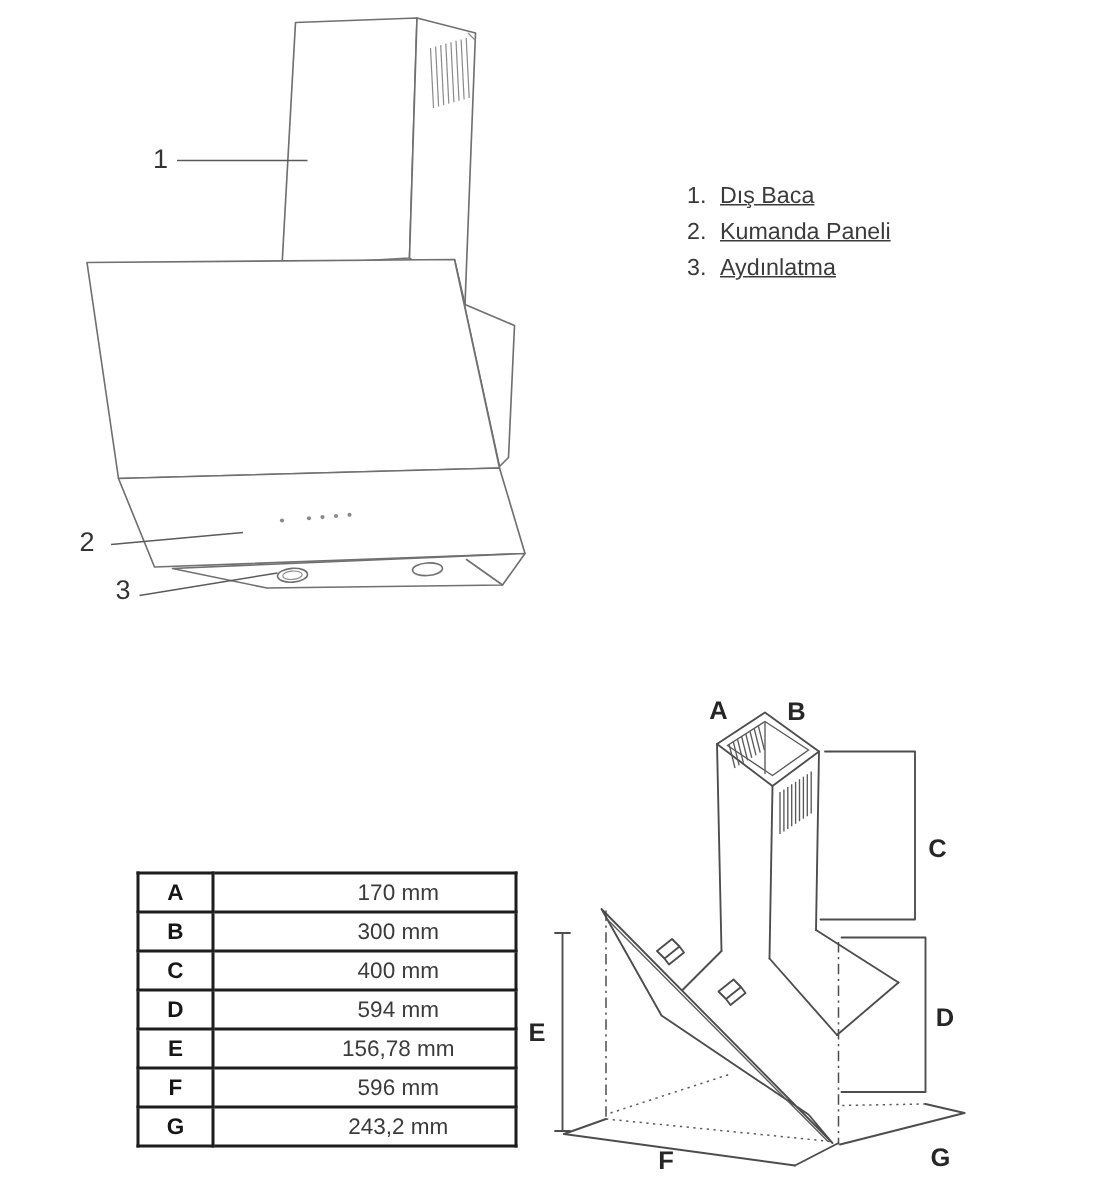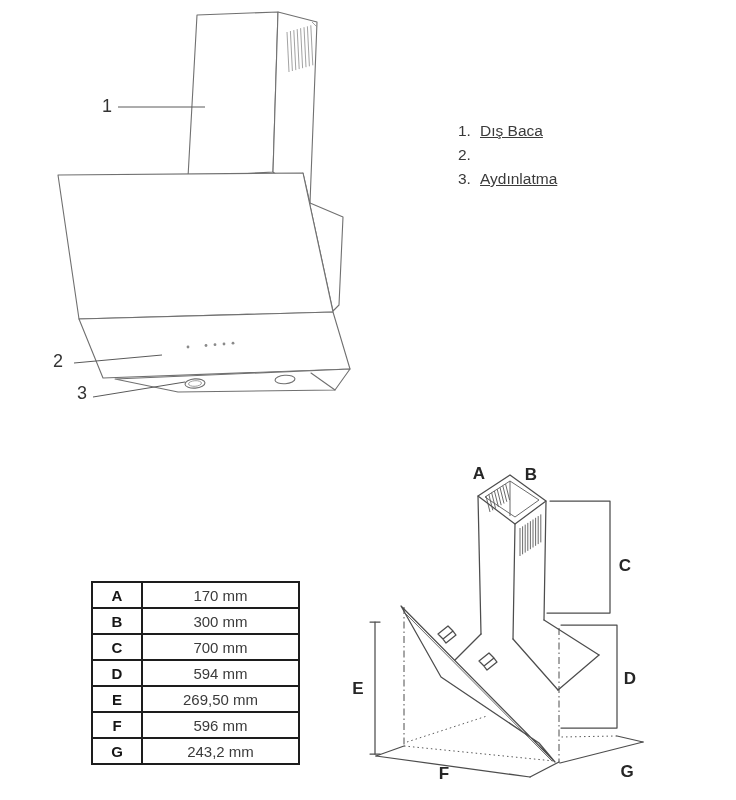--- a/index.html
+++ b/index.html
@@ -53,20 +53,21 @@
   }
   .dims-table th{
     width:48px;
     font-weight:bold;
     color:#161616;
     font-size:15px;
   }
   .dims-table td{
     width:155px;
     font-weight:normal;
+    padding-left:45px;
   }
 
   
   .ln1{fill:none;stroke:#707070;stroke-width:1.1;stroke-linejoin:round;stroke-linecap:round;}
   .fc1{fill:#ffffff;stroke:#707070;stroke-width:1.1;stroke-linejoin:round;}
   .thin1{fill:none;stroke:#8a8a8a;stroke-width:0.8;}
   .callout-line{fill:none;stroke:#5a5a5a;stroke-width:1;}
   .callout-num{font-family:"Liberation Sans",sans-serif;font-size:18px;fill:#333333;}
 
   .ln2{fill:none;stroke:#4d4d4d;stroke-width:1.25;stroke-linejoin:round;stroke-linecap:round;}
@@ -131,48 +132,49 @@
     </g>
   </svg>
 
   <div class="legend">
     <div class="row">
       <span class="num">1.</span>
       <span class="lbl">Dış Baca</span>
     </div>
     <div class="row">
       <span class="num">2.</span>
+      <span class="lbl">Kumanda Paneli</span>
     </div>
     <div class="row">
       <span class="num">3.</span>
       <span class="lbl">Aydınlatma</span>
     </div>
   </div>
 
   <table class="dims-table">
     <tbody>
       <tr>
         <th>A</th>
         <td>170 mm</td>
       </tr>
       <tr>
         <th>B</th>
         <td>300 mm</td>
       </tr>
       <tr>
         <th>C</th>
-        <td>700 mm</td>
+        <td>400 mm</td>
       </tr>
       <tr>
         <th>D</th>
         <td>594 mm</td>
       </tr>
       <tr>
         <th>E</th>
-        <td>269,50 mm</td>
+        <td>156,78 mm</td>
       </tr>
       <tr>
         <th>F</th>
         <td>596 mm</td>
       </tr>
       <tr>
         <th>G</th>
         <td>243,2 mm</td>
       </tr>
     </tbody>

